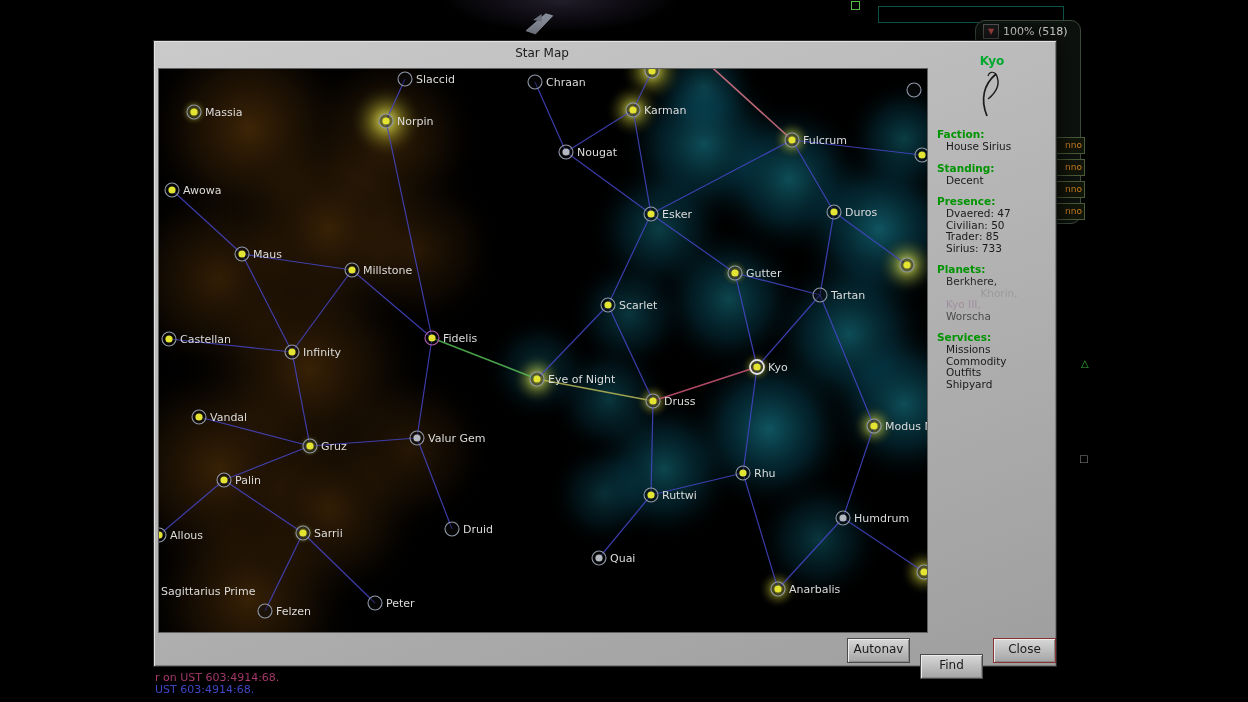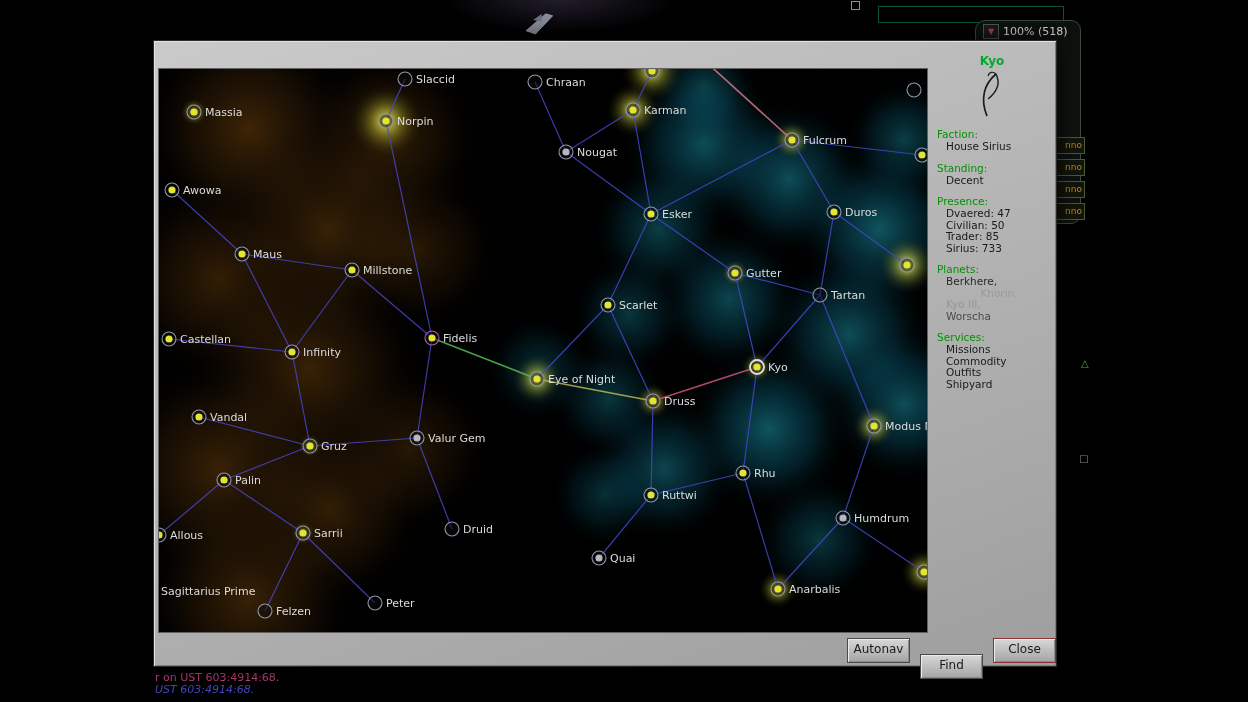--- a/index.html
+++ b/index.html
@@ -34,21 +34,21 @@
     border:1px solid #2a2a2a;
     box-shadow:inset 1px 1px 0 #e3e3e3, inset -1px -1px 0 #7e7e7e, 0 0 22px rgba(0,0,0,.85);}
   .window-title{position:absolute;left:4px;top:5px;width:768px;text-align:center;
     font-size:12px;color:#1b1b1b;}
   .map-area{position:absolute;left:4px;top:27px;width:768px;height:563px;
     background:#000;border:1px solid #606060;overflow:hidden;}
   
   .side-panel{position:absolute;left:778px;top:6px;width:120px;color:#1a1a1a;font-size:10.5px;}
   .panel-title{text-align:center;color:#00a82e;font-weight:bold;font-size:12px;margin-top:7px;}
   .logo-wrap{text-align:center;margin:3px 0 0 0;height:48px;}
-  .sec-label{color:#009400;margin:9px 0 1px 5px;}
+  .sec-label{color:#009400;margin:9px 0 1px 5px;font-weight:bold;}
   .sec-value{margin-left:14px;line-height:11.5px;}
   
   .btn{position:absolute;width:61px;height:23px;font-size:12px;color:#1a1a1a;
     text-align:center;line-height:21px;cursor:pointer;
     background:linear-gradient(180deg,#d8d8d8,#a4a4a4);
     border:1px solid #4a4a4a;
     box-shadow:inset 1px 1px 0 #ededed, inset -1px -1px 0 #8a8a8a;margin-left:11px;}
   #btn-autonav{left:682px;top:597px;}
   #btn-find{left:755px;top:613px;}
   #btn-close{left:828px;top:597px;border-color:#8a3232;}
@@ -78,24 +78,25 @@
     <div class="hud-side-btn" style="top: 159px;">nno</div>
     <div class="hud-side-btn" style="top: 181px;">nno</div>
     <div class="hud-side-btn" style="top: 203px;">nno</div>
   </div>
 
 <div class="marker-triangle">△</div>
 <div class="marker-square">□</div>
 
 <div class="status-lines" id="status-lines">
     <div class="status-line" style="color: rgb(194, 66, 124);">r on UST 603:4914:68.</div>
-    <div class="status-line" style="color: rgb(67, 72, 200); font-style: italic;">UST 603:4914:68.</div>
+    <div class="status-line" style="color: rgb(67, 72, 200);">UST 603:4914:68.</div>
   </div>
 
 <div class="window">
+  <div class="window-title">Star Map</div>
 
   <div class="map-area">
     <svg id="map-svg" width="768" height="563">
       <defs>
         <radialGradient id="grad-orange">
           <stop offset="0" stop-color="#a05f10" stop-opacity="0.7"></stop>
           <stop offset="0.55" stop-color="#7e4a10" stop-opacity="0.32"></stop>
           <stop offset="1" stop-color="#000000" stop-opacity="0"></stop>
         </radialGradient>
         <radialGradient id="grad-cyan">

